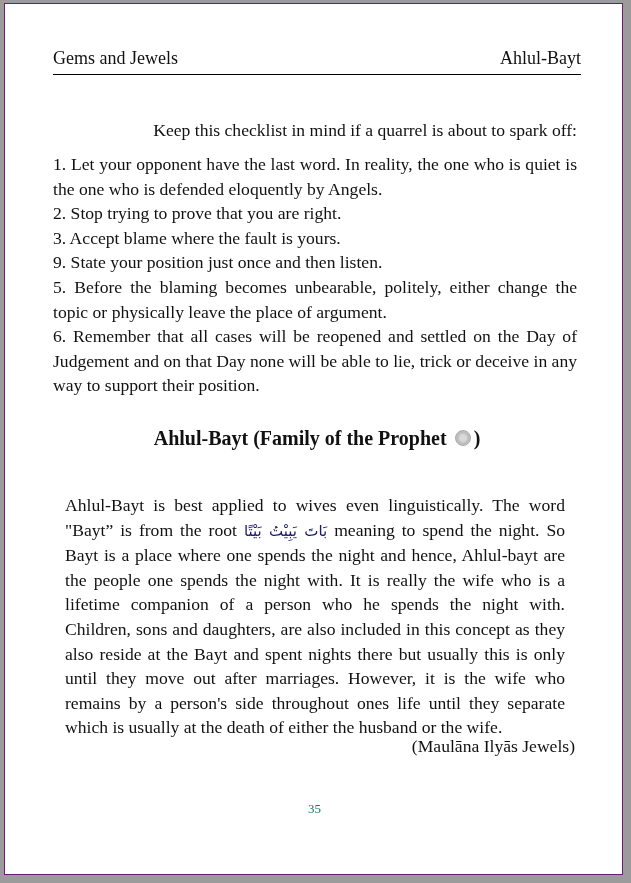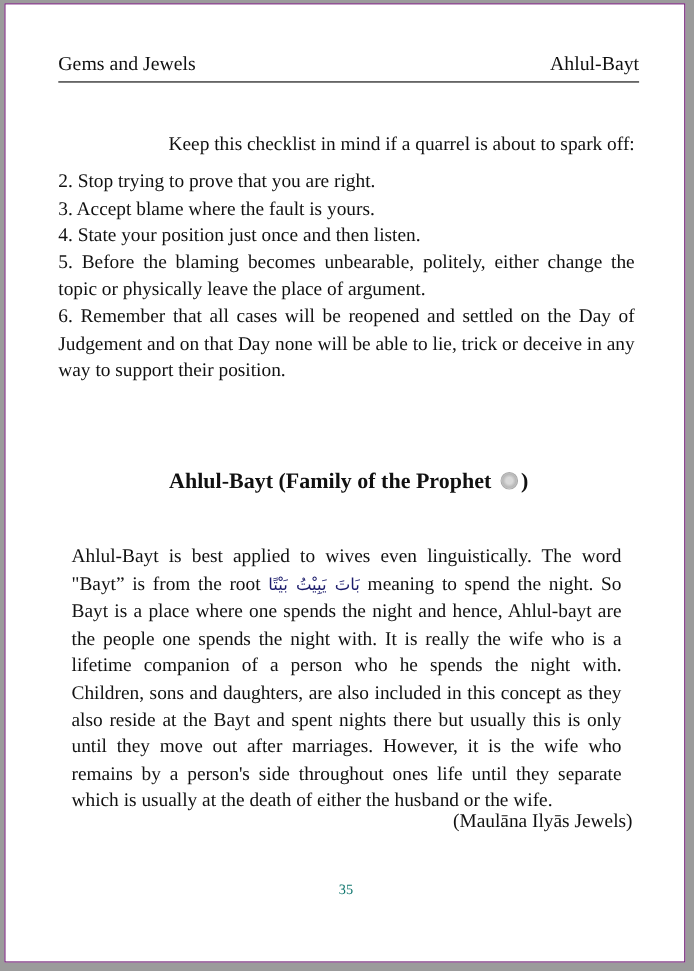--- a/index.html
+++ b/index.html
@@ -100,23 +100,24 @@
 <div class="page">
 
   <div class="header">
     <span class="left">Gems and Jewels</span>
     <span class="right">Ahlul-Bayt</span>
   </div>
 
   <div class="body-text intro">Keep this checklist in mind if a quarrel is about to spark off:</div>
 
   <div class="body-text checklist">
+    <p>1. Let your opponent have the last word. In reality, the one who is quiet is the one who is defended eloquently by Angels.</p>
     <p>2. Stop trying to prove that you are right.</p>
     <p>3. Accept blame where the fault is yours.</p>
-    <p>4. State your position just once and then listen.</p>
+    <p>9. State your position just once and then listen.</p>
     <p>5. Before the blaming becomes unbearable, politely, either change the topic or physically leave the place of argument.</p>
     <p>6. Remember that all cases will be reopened and settled on the Day of Judgement and on that Day none will be able to lie, trick or deceive in any way to support their position.</p>
   </div>
 
   <div class="section-title">
     <span>Ahlul-Bayt (Family of the Prophet</span>
     <span class="honorific"></span><span>)</span>
   </div>
 
   <div class="body-text para2">

